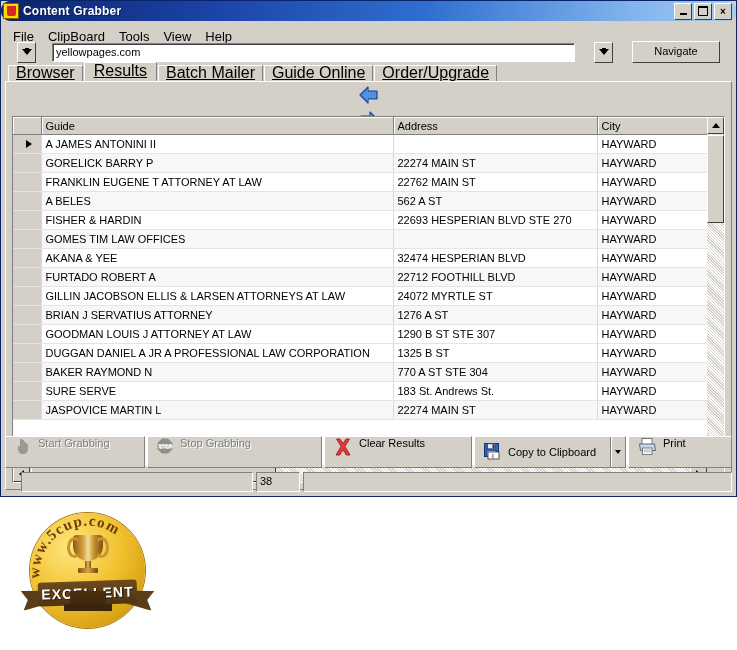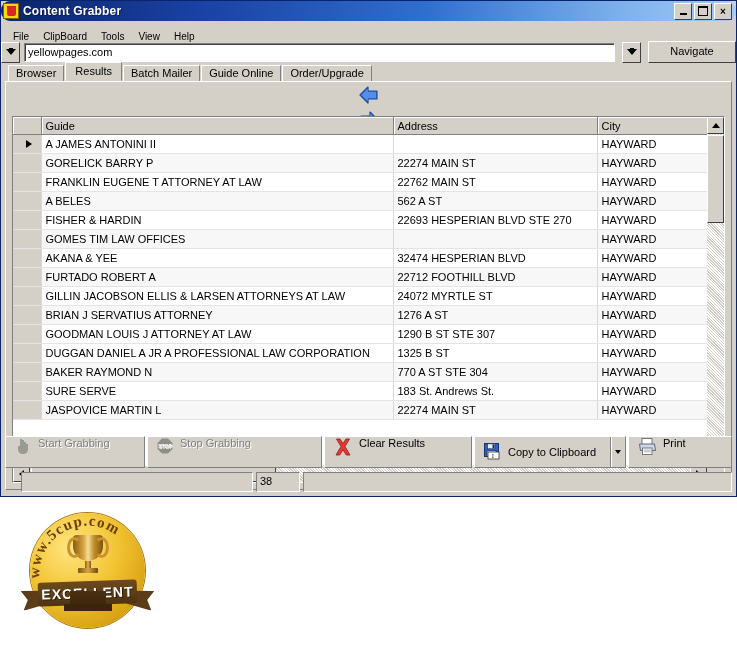--- a/index.html
+++ b/index.html
@@ -40,25 +40,25 @@
     color:#000;cursor:default;position:relative;
   }
   .sysbtn .g{position:absolute;left:0;right:0;top:0;bottom:0;display:flex;align-items:center;justify-content:center;font-size:10px;font-weight:bold;}
   .sysbtn .min-g{width:7px;height:2px;background:#000;margin-top:5px;}
   .sysbtn .max-g{width:8px;height:7px;border:1px solid #000;border-top-width:2px;}
   
   .menubar{
     height:18px;display:flex;align-items:center;background:#d4d0c8;
     border-bottom:1px solid #d4d0c8;padding-left:6px;
   }
-  .menuitem{padding:15px 8px 2px 6px;font-size:10px;color:#000;cursor:default;}
+  .menuitem{padding:15px 8px 2px 6px;font-size:13px;color:#000;cursor:default;}
   
   .addrbar{
     height:24px;display:flex;align-items:center;background:#d4d0c8;
-    padding:0 0;gap:4px;
+    padding:0 16px;gap:16px;
   }
   .drop-btn{
     width:17px;height:19px;background:#d4d0c8;
     border:1px solid;border-color:#fff #404040 #404040 #fff;
     display:flex;align-items:center;justify-content:center;flex:none;
   }
   .arrow-down-solid{
     width:0;height:0;border-left:5px solid transparent;border-right:5px solid transparent;
     border-top:6px solid #000;position:relative;
   }
@@ -77,23 +77,23 @@
     width:86px;height:20px;background:#d4d0c8;margin-left:3px;
     border:1px solid;border-color:#fff #404040 #404040 #fff;
     font-size:11px;text-align:center;line-height:18px;cursor:default;flex:none;
   }
   
   .tabstrip{
     height:17px;display:flex;align-items:flex-end;padding-left:7px;
     background:#d4d0c8;position:relative;
   }
   .tab{
-    height:15px;line-height:14px;padding:0 7px;font-size:11px;background:#d4d0c8;
+    height:15px;line-height:14px;padding:0 7px;font-size:16px;background:#d4d0c8;
     border:1px solid;border-color:#fff #808080 #d4d0c8 #fff;
-    margin-right:1px;cursor:default;position:relative;top:1px;
+    margin-right:1px;cursor:default;position:relative;top:1px;text-decoration:underline;
   }
   .tab.active{
     height:17px;line-height:16px;top:0;font-weight:normal;
     border-color:#fff #808080 #d4d0c8 #fff;background:#d4d0c8;z-index:3;
     padding:0 9px;
   }
   .tabpane{
     margin:0 4px;height:calc(100% - 86px);
     border:1px solid;border-color:#fff #808080 #808080 #fff;
     background:#d4d0c8;box-sizing:border-box;position:relative;

